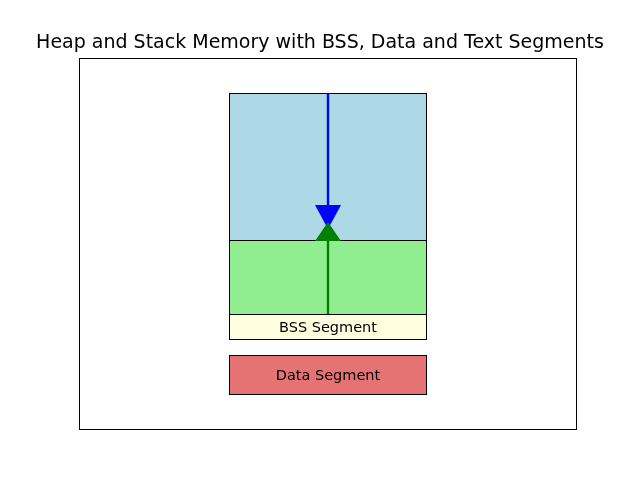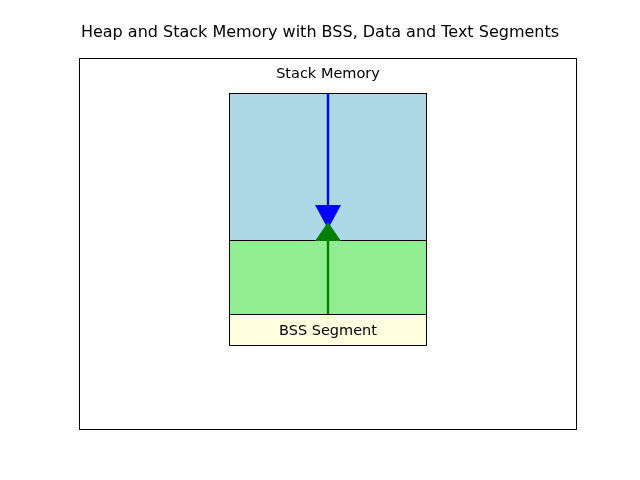--- a/index.html
+++ b/index.html
@@ -12,24 +12,24 @@
     width: 640px;
     height: 480px;
     background: #ffffff;
     overflow: hidden;
     font-family: "DejaVu Sans", sans-serif;
   }
   
   #chart-title {
     position: absolute;
     left: 0;
-    top: 22px;
+    top: 30px;
     width: 640px;
     text-align: center;
-    font-size: 16px;
+    font-size: 19px;
     color: #000000;
     white-space: nowrap;
   }
   
   #axes-frame {
     position: absolute;
     left: 79px;
     top: 58px;
     width: 498px;
     height: 372px;
@@ -60,21 +60,21 @@
     justify-content: center;
   }
   .mem-label {
     font-size: 14.5px;
     color: #000000;
     white-space: nowrap;
     line-height: 1;
   }
   #block-stack   { top: 93px;  height: 148px; background: #add8e6; }
   #block-heap    { top: 240px; height: 75px;  background: #90ee90; }
-  #block-bss     { top: 314px; height: 32px;  background: #ffffe0; }
+  #block-bss     { top: 314px; height: 26px;  background: #ffffe0; }
   #block-data    { top: 355px; height: 40px;  background: #e06666; }
   #block-text    { top: 394px; height: 37px;  background: #ffb6c1; }
   #block-data    { background: #e57373; }
   
   #arrow-stack-growth,
   #arrow-heap-growth {
     position: absolute;
     left: 0;
     top: 0;
     width: 640px;
@@ -85,34 +85,36 @@
 </style>
 </head>
 <body>
 
 <div id="screen">
 
   <div id="chart-title">Heap and Stack Memory with BSS, Data and Text Segments</div>
 
   <div id="axes-frame"></div>
 
-  <div id="stack-memory-label">Stack Memory</div>
 
   <div class="mem-block" id="block-stack">
     <span class="mem-label"></span>
   </div>
 
   <div class="mem-block" id="block-heap">
     <span class="mem-label"></span>
   </div>
 
   <div class="mem-block" id="block-bss">
     <span class="mem-label">BSS Segment</span>
   </div>
 
+  <div class="mem-block" id="block-data">
+    <span class="mem-label">Data Segment</span>
+  </div>
 
 
   <svg id="arrow-stack-growth" viewBox="0 0 640 480">
     <line x1="328" y1="93" x2="328" y2="207" stroke="#0000ff" stroke-width="2.4"></line>
     <polygon points="315,205 341,205 328,229" fill="#0000ff"></polygon>
   </svg>
 
   <svg id="arrow-heap-growth" viewBox="0 0 640 480">
     <line x1="328" y1="314" x2="328" y2="238" stroke="#008000" stroke-width="2.4"></line>
     <polygon points="315,241 341,241 328,222" fill="#008000"></polygon>

